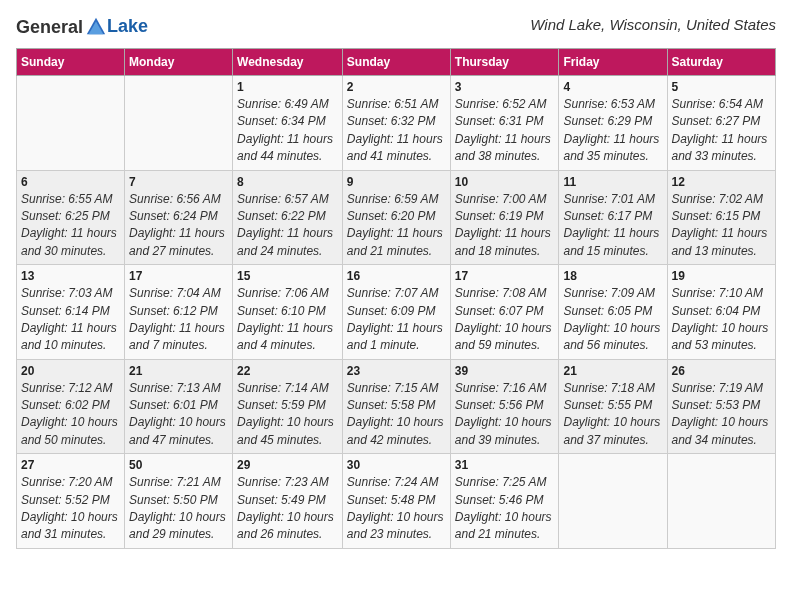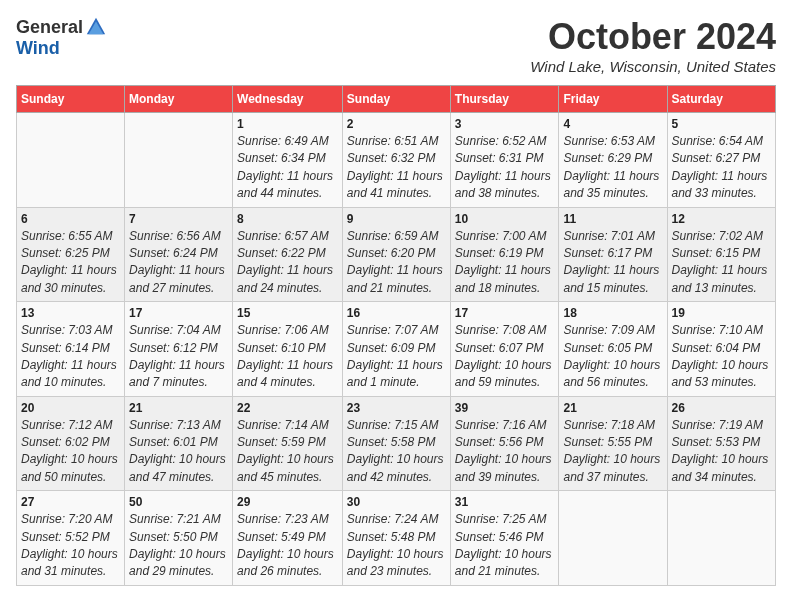--- a/index.html
+++ b/index.html
@@ -11,21 +11,21 @@
       padding: 16px;
     }
     .header {
       display: flex;
       justify-content: space-between;
       align-items: flex-start;
       margin-bottom: 10px;
     }
     .logo {
       display: flex;
-      flex-direction: column;
+      flex-direction: row;
       align-items: flex-start;
     }
     .logo-text {
       display: flex;
       align-items: center;
     }
     .logo-general {
       font-size: 18px;
       font-weight: bold;
       color: #333;
@@ -52,21 +52,21 @@
       font-size: 15px;
       color: #333;
       font-style: italic;
     }
     .calendar {
       width: 100%;
       border-collapse: collapse;
       font-size: 11px;
     }
     .calendar thead tr th {
-      background-color: #ef4444;
+      background-color: #be185d;
       color: #fff;
       padding: 6px 4px;
       text-align: left;
       font-size: 12px;
       border: 1px solid #aaa;
     }
     .calendar tbody tr td {
       border: 1px solid #ccc;
       vertical-align: top;
       padding: 4px 4px;
@@ -100,24 +100,23 @@
 
 <div class="header">
   <div class="logo">
     <div class="logo-text">
       <span class="logo-general">General</span>
       <svg class="logo-icon" viewBox="0 0 24 24">
         <polygon points="12,2 22,20 2,20" fill="#2d6cc0"></polygon>
         <polygon points="12,6 20,20 4,20" fill="#5a9ee0"></polygon>
       </svg>
     </div>
-    <span class="logo-blue">Wind</span>
+    <span class="logo-blue">Lake</span>
   </div>
   <div class="title-block">
-    <div class="month-title">October 2024</div>
     <div class="location">Wind Lake, Wisconsin, United States</div>
   </div>
 </div>
 
 <table class="calendar">
   <thead>
     <tr>
     <th>Sunday</th>
         <th>Monday</th>
         <th>Wednesday</th>

